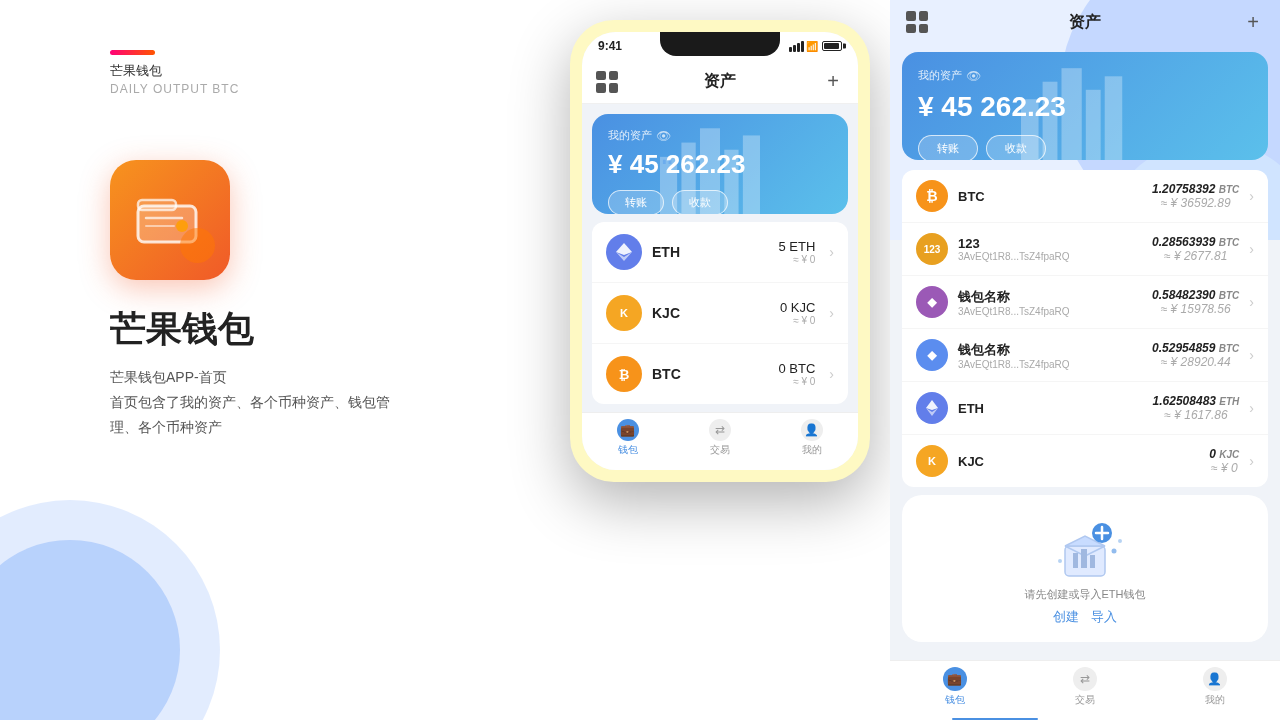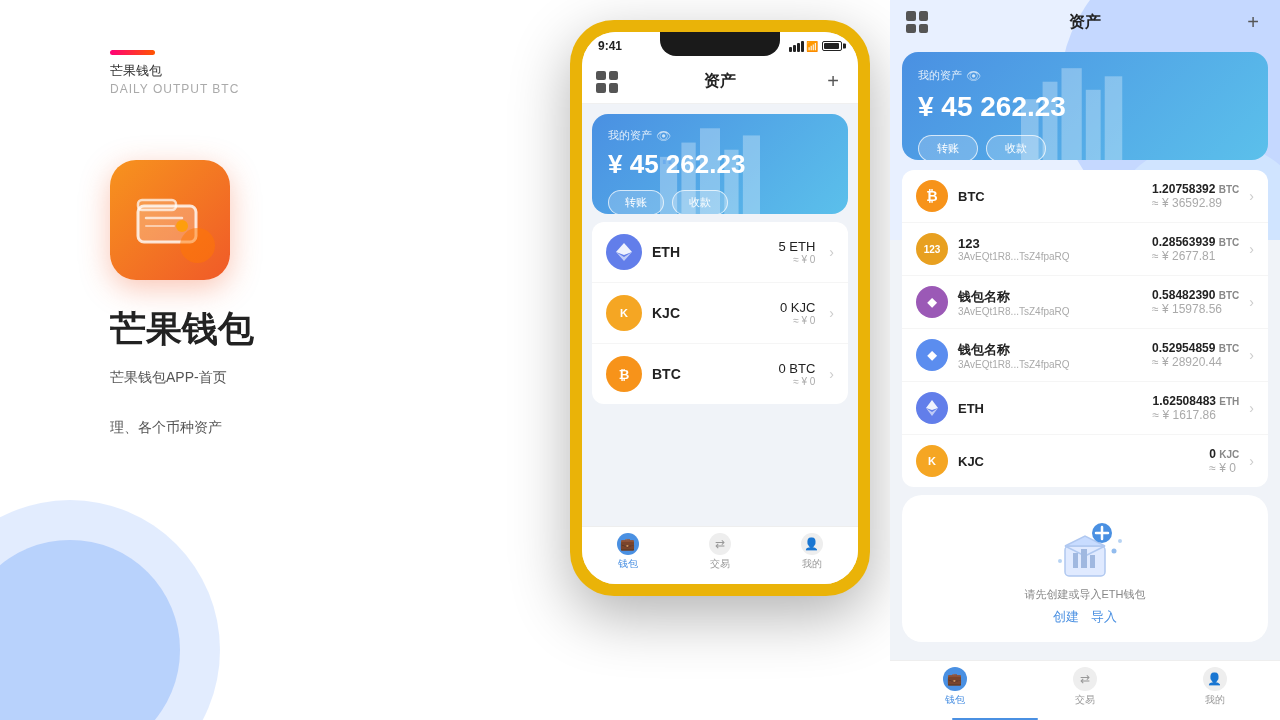--- a/index.html
+++ b/index.html
@@ -124,22 +124,22 @@
     
     .phone-section {
       position: absolute;
       left: 540px;
       top: 20px;
       width: 360px;
       height: 680px;
     }
     .phone-outer {
       width: 300px;
-      height: 576px;
-      background: #eab308;
+      height: 462px;
+      background: #fef9c3;
       border-radius: 44px;
       position: relative;
       margin: 0 auto;
       box-shadow: 0 20px 60px rgba(0,0,0,0.3);
       padding: 12px;
     }
     .phone-screen {
       width: 100%;
       height: 100%;
       background: #f0f3f8;
@@ -463,21 +463,21 @@
       display: flex;
       align-items: center;
       padding: 10px 14px;
       border-bottom: 1px solid #f5f5f5;
       gap: 10px;
     }
     .right-coin-item:last-child { border-bottom: none; }
     .right-coin-info { flex: 1; }
     .right-coin-name { font-size: 13px; font-weight: 600; color: #222; }
     .right-coin-addr { font-size: 10px; color: #aaa; }
-    .right-coin-amount-wrap { text-align: left; }
+    .right-coin-amount-wrap { text-align: center; font-style: italic; }
     .right-coin-amount { font-size: 12px; font-weight: 600; color: #222; }
     .right-coin-unit { font-size: 10px; color: #888; }
     .right-coin-approx { font-size: 12px; color: #aaa; }
     .right-coin-arrow { color: #ccc; font-size: 14px; }
 
     
     .create-eth-box {
       background: #fff;
       margin: 8px 12px;
       border-radius: 20px;
@@ -632,21 +632,21 @@
         <line x1="16" y1="38" x2="44" y2="38" stroke="rgba(255,255,255,0.5)" stroke-width="2" stroke-linecap="round"></line>
 
         <circle cx="52" cy="38" r="6" fill="rgba(255,160,0,0.85)"></circle>
       </svg>
     </div>
   </div>
 
   <div class="app-name-big">芒果钱包</div>
   <div class="app-desc-1">芒果钱包APP-首页</div>
   <div class="app-desc-2">
-    <br>
+    <span>首页包含了我的资产、各个币种资产、钱包管</span><br>
     <span>理、各个币种资产</span>
   </div>
 </div>
 
 <div class="phone-section">
   <div class="phone-outer">
     <div class="phone-screen">
       <div class="phone-notch"></div>
 
       <div class="phone-status-bar">

